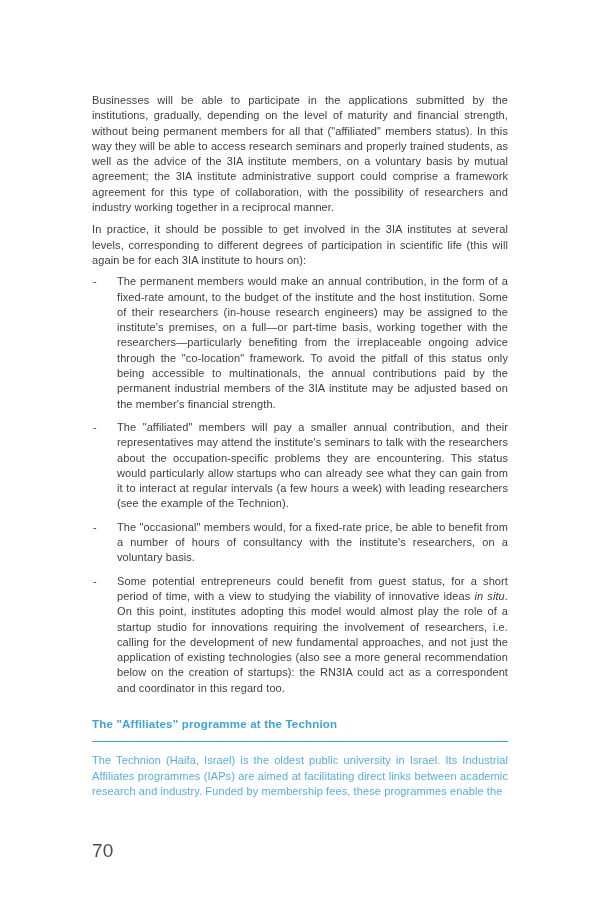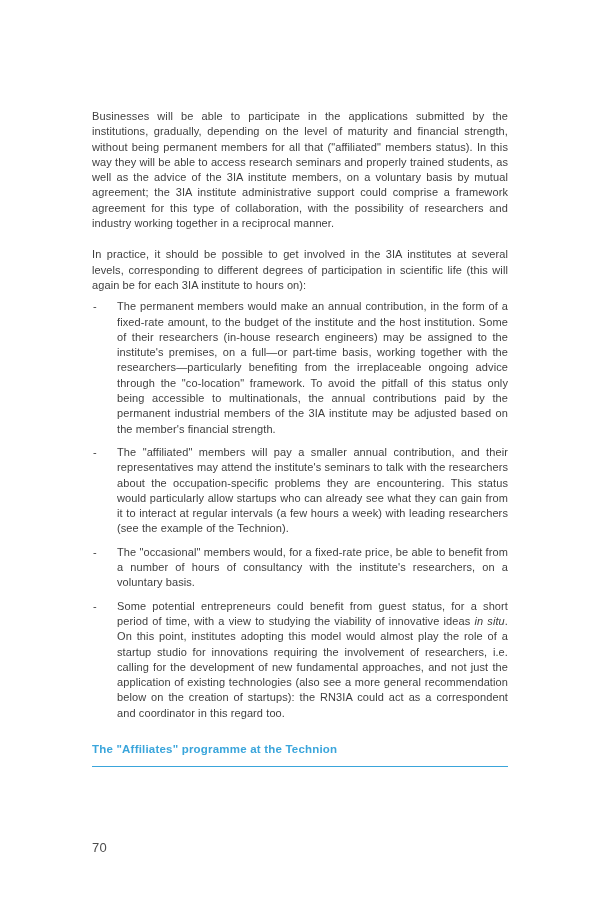--- a/index.html
+++ b/index.html
@@ -19,21 +19,21 @@
     left: 92px;
     top: 93px;
     width: 416px;
     font-size: 11px;
     line-height: 15.3px;
     color: var(--body-text, #3e3e3e);
     text-align: justify;
     letter-spacing: 0.1px;
   }
   .content p {
-    margin: 16px 0 7px 0;
+    margin: 0 0 7px 0;
   }
   .para-intro { margin-bottom: 6px !important; }
   .list {
     margin: 2px 0 0 0;
   }
   .list-item {
     position: relative;
     padding-left: 25px;
     margin-bottom: 8px;
     text-align: justify;
@@ -57,21 +57,21 @@
     border-top: 1.5px solid var(--accent, #3aa5db);
     margin: 9px 0 11px 0;
   }
   .accent-body {
     color: var(--accent-light, #55afdf);
   }
   .page-number {
     position: absolute;
     left: 92px;
     top: 840px;
-    font-size: 13px;
+    font-size: 19px;
     color: var(--page-number, #4c4c4c);
     letter-spacing: 0.3px;
   }
   em { }
 </style>
 </head>
 <body>
 
 <div class="content">
 
@@ -101,16 +101,17 @@
       <span>Some potential entrepreneurs could benefit from guest status, for a short period of time, with a view to studying the viability of innovative ideas </span><em>in situ</em><span>. On this point, institutes adopting this model would almost play the role of a startup studio for innovations requiring the involvement of researchers, i.e. calling for the development of new fundamental approaches, and not just the application of existing technologies (also see a more general recommendation below on the creation of startups): the RN3IA could act as a correspondent and coordinator in this regard too.</span>
     </div>
 
   </div>
 
 
   <h2 class="accent-heading">The "Affiliates" programme at the Technion</h2>
 
   <hr class="accent-rule">
 
+  <p class="accent-body">The Technion (Haifa, Israel) is the oldest public university in Israel. Its Industrial Affiliates programmes (IAPs) are aimed at facilitating direct links between academic research and industry. Funded by membership fees, these programmes enable the</p>
 
 </div>
 
 <div class="page-number">70</div>
 
 </body></html>

